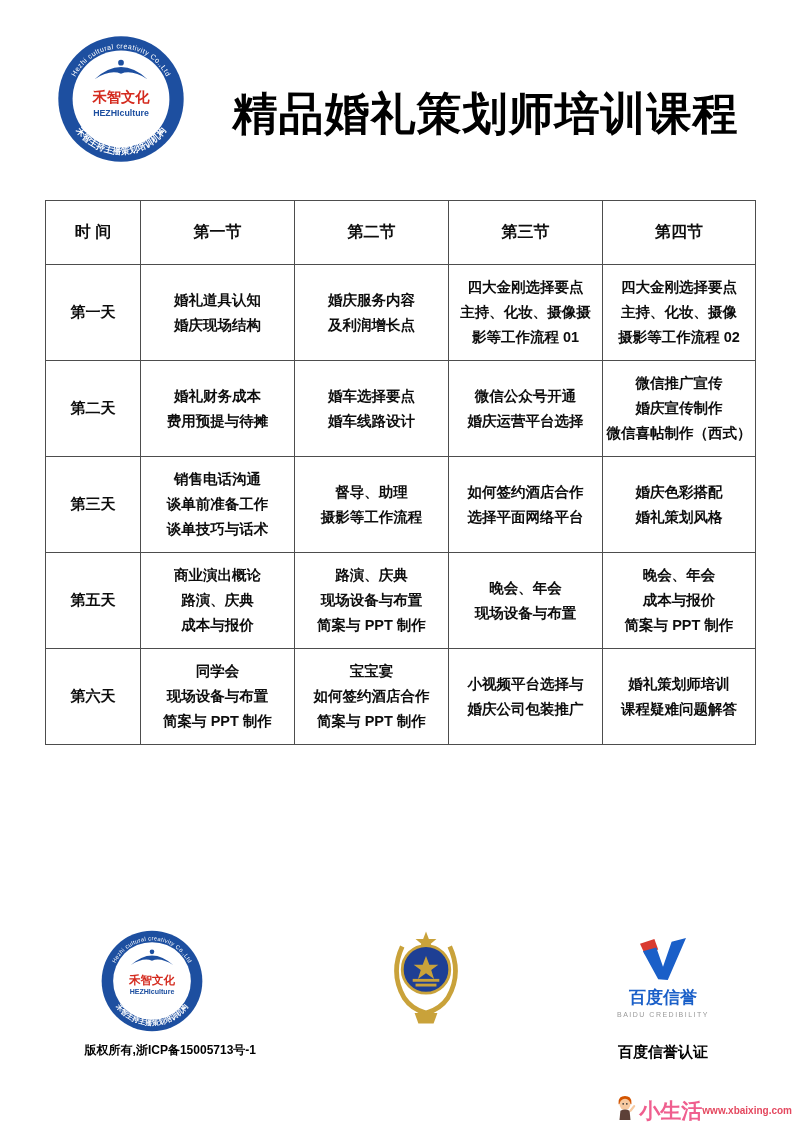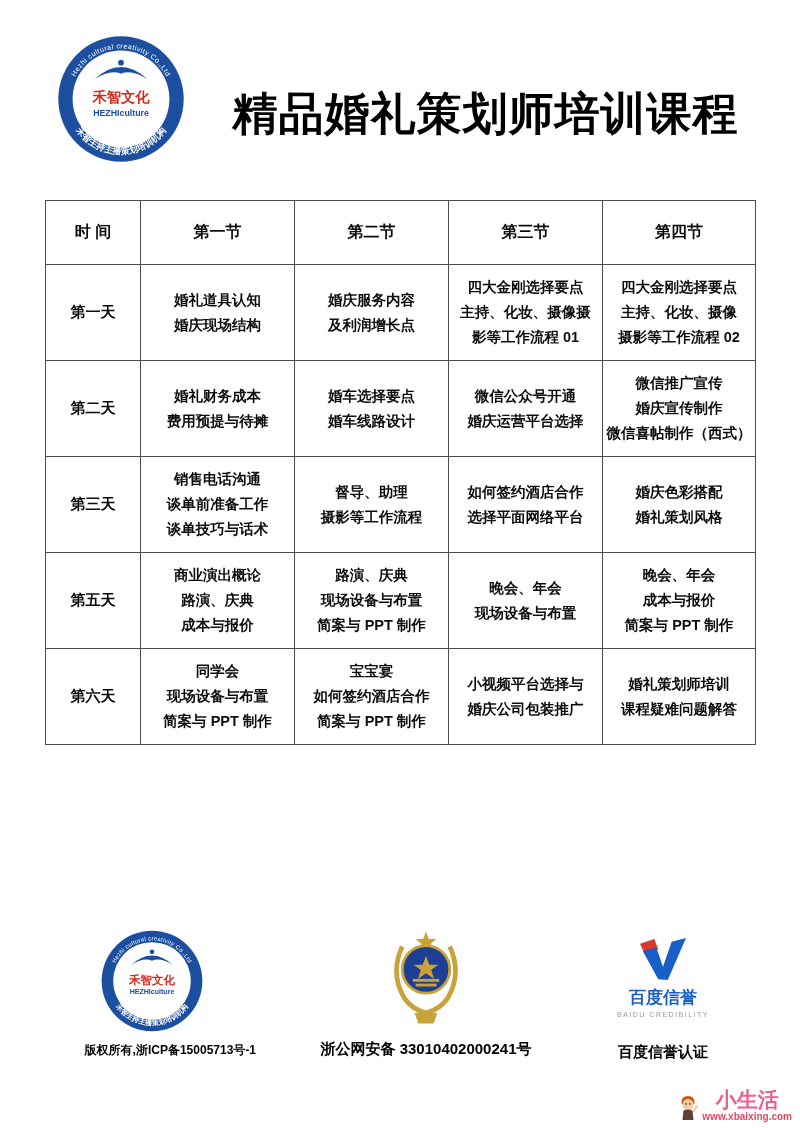--- a/index.html
+++ b/index.html
@@ -33,21 +33,21 @@
   .baidu-block { position: absolute; left: 597px; top: 936px; width: 132px;
                  display: flex; flex-direction: column; align-items: center; }
   .baidu-logo { width: 50px; height: 46px; }
   .baidu-name { font-size: 17px; font-weight: 700; color: #1a5fc8; margin-top: 4px; }
   .baidu-en { font-size: 7px; color: #999999; letter-spacing: 1.5px; margin-top: 2px; }
   .baidu-cert { margin-top: 25px; font-size: 15px; font-weight: 700; color: #000; }
 
   
   .watermark { position: absolute; right: 8px; bottom: 6px; display: flex;
                align-items: flex-end; gap: 3px; }
-  .wm-col { display: flex; flex-direction: column; align-items: center; }
+  .wm-col { display: flex; align-items: center; }
   .wm-name { font-size: 21px; font-weight: 700; color: #ef5e8e; line-height: 1.05; }
   .wm-url { font-size: 10px; font-weight: 700; color: #e4485f; }
 </style>
 </head>
 <body>
 
 <svg width="0" height="0" style="position:absolute">
   <defs>
     <symbol id="hezhi-logo" viewBox="0 0 120 120">
       <circle cx="60" cy="60" r="57" fill="#1d4fa0"></circle>
@@ -186,21 +186,20 @@
   </table>
 
   <svg class="footer-logo">
     <use href="#hezhi-logo"></use>
   </svg>
   <div class="copyright">版权所有,浙ICP备15005713号-1</div>
 
   <svg class="police-badge">
     <use href="#police-badge"></use>
   </svg>
-  <div class="police-text">浙公网安备 33010402000241号</div>
 
   <div class="baidu-block">
     <svg class="baidu-logo">
       <use href="#baidu-v"></use>
     </svg>
     <div class="baidu-name">百度信誉</div>
     <div class="baidu-en">BAIDU CREDIBILITY</div>
     <div class="baidu-cert">百度信誉认证</div>
   </div>
 

